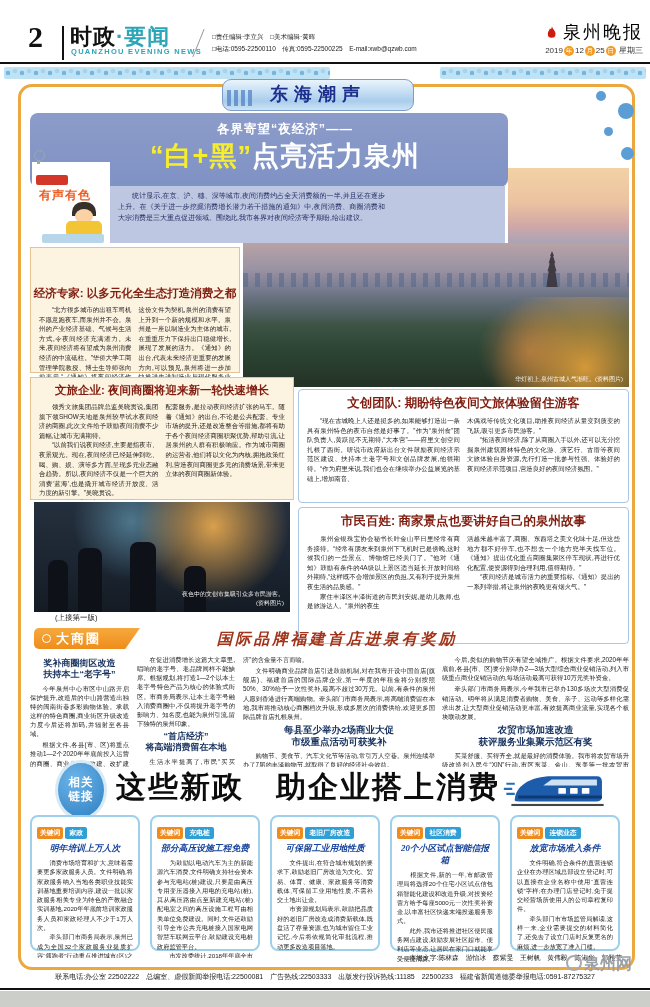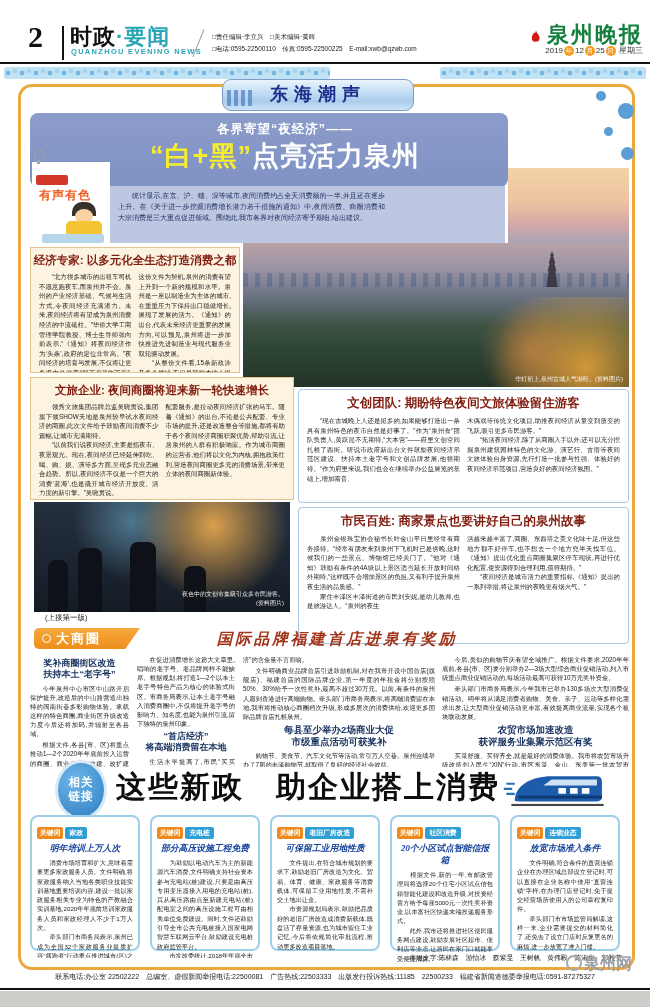--- a/index.html
+++ b/index.html
@@ -9,21 +9,21 @@
   .serif{font-family:"Liberation Serif","DejaVu Serif",serif;}
 
   
   .pagenum{font-size:30px;font-weight:900;color:#111;}
   .vline{width:2px;height:34px;background:#111;}
   .sectitle{font-size:22px;font-weight:900;color:#111;letter-spacing:1px;}
   .sectitle .teal{color:#2ba6b6;}
   .secen{font-size:7.5px;font-weight:bold;color:#2ba6b6;letter-spacing:1.3px;}
   .slash{width:1px;height:30px;background:#999;transform:rotate(22deg);}
   .edinfo{font-size:6.5px;color:#222;line-height:1.8;}
-  .paper{font-size:22px;font-weight:700;color:#15803d;letter-spacing:2px;}
+  .paper{font-size:18px;font-weight:400;color:#000000;letter-spacing:2px;}
   .dateline{font-size:8px;color:#333;}
   .dc{display:inline-block;width:10px;height:10px;border-radius:50%;background:#f59b1f;color:#fff;
       font-size:6.5px;line-height:10px;text-align:center;margin:0 1px;}
   .rule{background:#111;}
   .wave{top:67px;height:12px;border-radius:2px;background-color:#bfe2f4;
         background-image:radial-gradient(circle at 4px 6px,#74b6de 2px,transparent 2.6px),
                          radial-gradient(circle at 11px 4px,#a6d3ec 2px,transparent 2.6px);
         background-size:14px 12px;}
 
   
@@ -165,21 +165,21 @@
 
     <div class="abs skyphoto"></div>
     <div class="abs cityphoto">
       <div class="abs skyline"></div>
       <div class="abs pagoda"></div>
       <div class="abs lights"></div>
       <div class="abs pcap">华灯初上,泉州古城人气渐旺。(资料图片)</div>
     </div>
 
     <div class="abs secbox" style="left:9px;top:160px;width:210px;height:126px;">
-      <div class="sechead" style="font-size:11.5px;">经济专家: 以多元化全生态打造消费之都</div>
+      <div class="sechead" style="font-size:11.5px;margin-top:33px;">经济专家: 以多元化全生态打造消费之都</div>
       <div class="cols" style="height:96px;">
         <div class="col">　　“北方很多城市的出租车司机不愿意跑夜车,而泉州并不会。泉州的产业经济基础、气候与生活方式,令夜间经济充满潜力。未来,夜间经济将有望成为泉州消费经济的中流砥柱。”华侨大学工商管理学院教授、博士生导师张向前表示,“《通知》将夜间经济作为‘头条’,政府的定位非常高。”夜间经济的培育与发展,不仅将让更多海内外游客“留下来”“住下来”,也会让泉州人才享受到更高品质的生活,令泉州更具城市吸引力。
 　　张向前还认为,不光是夜间经济,以</div>
         <div class="col">这份文件为契机,泉州的消费有望上升到一个新的规模和水平。泉州是一座以制造业为主体的城市,在重重压力下保持出口稳健增长,展现了发展的活力。《通知》的出台,代表未来经济更重要的发展方向,可以预见,泉州将进一步加快推进先进制造业与现代服务业双轮驱动发展。
 　　“从整份文件看,15条新政涉及多个领域,不仅是鼓励本地人提升消费,更是要打造面向全国乃至更大范围的消费之都,这样的雄心显露无遗。”</div>
       </div>
     </div>
 
     <div class="abs secbox" style="left:9px;top:290px;width:264px;height:123px;">
       <div class="sechead" style="font-size:11.5px;">文旅企业: 夜间商圈将迎来新一轮快速增长</div>
@@ -212,21 +212,21 @@
     <div class="abs secbox blue" style="left:277px;top:420px;width:331px;height:137px;">
       <div class="sechead" style="font-size:12.5px;">市民百姓: 商家景点也要讲好自己的泉州故事</div>
       <div class="cols" style="height:106px;">
         <div class="col">　　泉州金银珠宝协会秘书长叶金山平日里经常有商务接待。“经常有朋友来到泉州下飞机时已是傍晚,这时候我们的一些景点、博物馆已经关门了。”他对《通知》鼓励有条件的4A级以上景区适当延长开放时间格外期待,“这样既不会增加景区的负担,又有利于提升泉州夜生活的品质感。”
 　　家住丰泽区丰泽街道的市民刘安妮,是幼儿教师,也是旅游达人。“泉州的夜生</div>
         <div class="col">活越来越丰富了,商圈、东西塔之美文化味十足,但这些地方都不好停车,也不想去一个地方兜半天找车位。《通知》提出优化重点商圈集聚区停车现状,再进行优化配置,使资源得到合理利用,值得期待。”
 　　“夜间经济是城市活力的重要指标,《通知》提出的一系列举措,将让泉州的夜晚更有烟火气。”</div>
       </div>
     </div>
 
-    <div class="abs contnote" style="left:9px;top:526px;padding-left:15px;">(上接第一版)</div>
+    <div class="abs contnote" style="left:19px;top:526px;padding-left:15px;">(上接第一版)</div>
 
     <div class="abs bsbadge">
       <div class="ring"></div>
       <div class="txt">大商圈</div>
     </div>
     <div class="abs bheadline serif">国际品牌福建首店进泉有奖励</div>
 
     <div class="abs bcol" style="left:9px;width:99px;">
       <div class="bh">奖补商圈街区改造
 扶持本土“老字号”</div>

